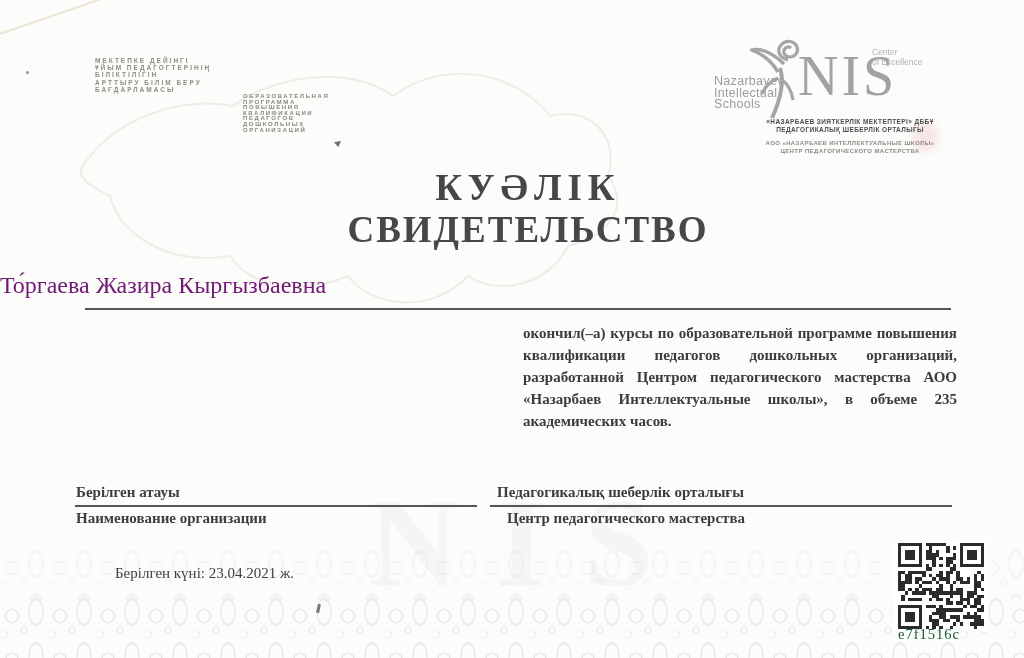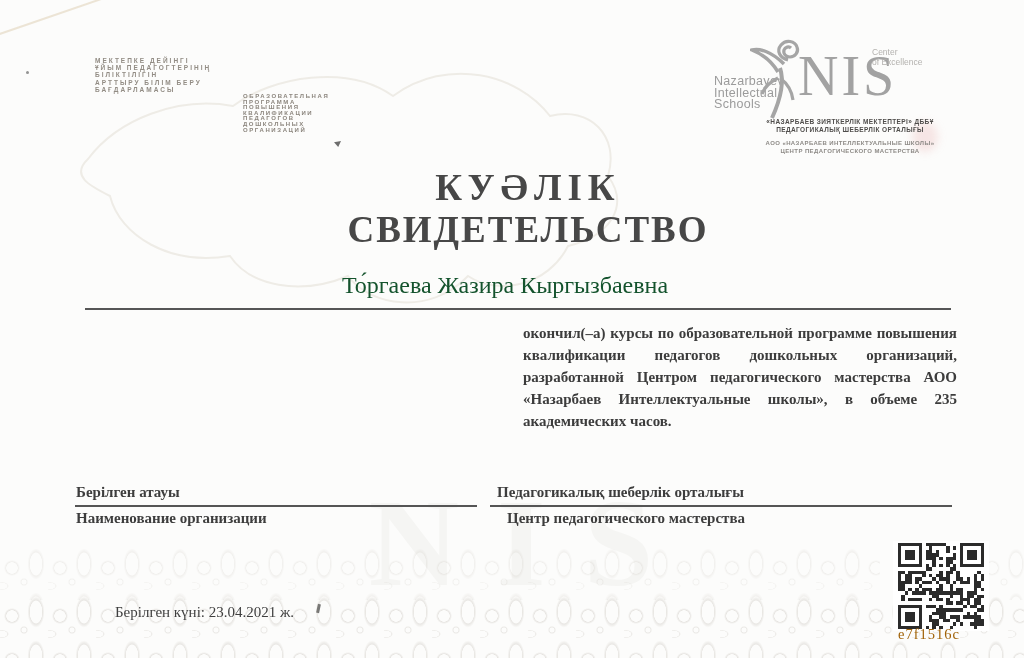--- a/index.html
+++ b/index.html
@@ -30,56 +30,56 @@
     font-family:"Liberation Sans", sans-serif;}
   .org-small{left:700px;top:118px;width:300px;text-align:center;font-family:"Liberation Sans", sans-serif;}
   .org-kk-line{font-size:6.5px;line-height:8px;font-weight:bold;color:#4f4d4b;letter-spacing:.4px;}
   .org-ru-line{font-size:6px;line-height:7.5px;font-weight:bold;color:#8d8a86;letter-spacing:.4px;}
   .org-gap{height:6px;}
   
   .title{left:0;top:168px;width:1056px;text-align:center;color:#474747;font-weight:bold;}
   .title-kk{font-size:37px;line-height:40px;letter-spacing:6px;}
   .title-ru{font-size:37px;line-height:44px;letter-spacing:2px;}
   
-  .recipient{left:0;top:272px;width:1010px;text-align:center;font-size:24px;color:#14532d;}
+  .recipient{left:0;top:272px;width:1010px;text-align:left;font-size:24px;color:#701a75;}
   .name-rule{left:85px;top:308px;width:866px;height:2px;background:#565656;}
   
   .para{font-size:15px;line-height:22px;font-weight:bold;text-align:justify;color:#3c3c3c;}
   .para-kk{left:75px;top:322px;width:422px;}
   .para-ru{left:523px;top:322px;width:434px;}
   
   .org-label-kk{left:76px;top:484px;font-size:15px;font-weight:bold;}
   .org-rule-left{left:75px;top:505px;width:402px;height:1.6px;background:#555;}
   .org-label-ru{left:76px;top:510px;font-size:15px;font-weight:bold;}
   .org-value-kk{left:497px;top:484px;font-size:15px;font-weight:bold;}
   .org-rule-right{left:490px;top:505px;width:462px;height:1.6px;background:#555;}
   .org-value-ru{left:507px;top:510px;font-size:15px;font-weight:bold;}
   
   .date{font-size:15px;color:#3f3f3f;}
-  .date-kk{left:115px;top:604px;}
+  .date-kk{left:115px;top:565px;}
   .date-ru{left:527px;top:576px;}
   
   .watermark{left:240px;top:472px;width:580px;text-align:center;font-size:125px;font-weight:bold;
     color:rgba(125,120,112,.055);letter-spacing:38px;}
   
   .ornament{
     background-image:
       radial-gradient(circle 9px at 12px 20px, rgba(255,255,255,0) 5.5px, rgba(146,136,120,.20) 6px, rgba(255,255,255,0) 8px),
       radial-gradient(ellipse 6px 11px at 36px 16px, rgba(255,255,255,0) 6px, rgba(146,136,120,.18) 6.5px, rgba(255,255,255,0) 8.5px),
       radial-gradient(circle 5px at 24px 34px, rgba(255,255,255,0) 2.2px, rgba(146,136,120,.16) 2.8px, rgba(255,255,255,0) 4.2px),
       radial-gradient(ellipse 10px 6px at 2px 38px, rgba(255,255,255,0) 5px, rgba(146,136,120,.14) 5.6px, rgba(255,255,255,0) 7px);
     background-size:48px 44px;
   }
   .band-low{left:0;top:596px;width:1024px;height:62px;opacity:1;}
   .band-mid{left:0;top:548px;width:880px;height:52px;opacity:.55;}
   .band-right{left:980px;top:548px;width:44px;height:52px;opacity:.5;}
   
   .qr-box{left:893px;top:541px;width:92px;height:86px;background:#fff;padding:2px;}
   .qr-box svg{width:100%;height:100%;fill:#2b2b2b;shape-rendering:crispEdges;}
-  .qr-code-text{left:898px;top:626px;width:110px;font-size:14.5px;letter-spacing:1px;color:#a16207;}
+  .qr-code-text{left:898px;top:626px;width:110px;font-size:14.5px;letter-spacing:1px;color:#14532d;}
 </style>
 </head>
 <body>
 
 <div class="page">
 
   <div class="abs scan-edge"></div>
   <div class="abs speck1"></div>
   <div class="abs speck2"></div>
   <div class="abs speck3"></div>

